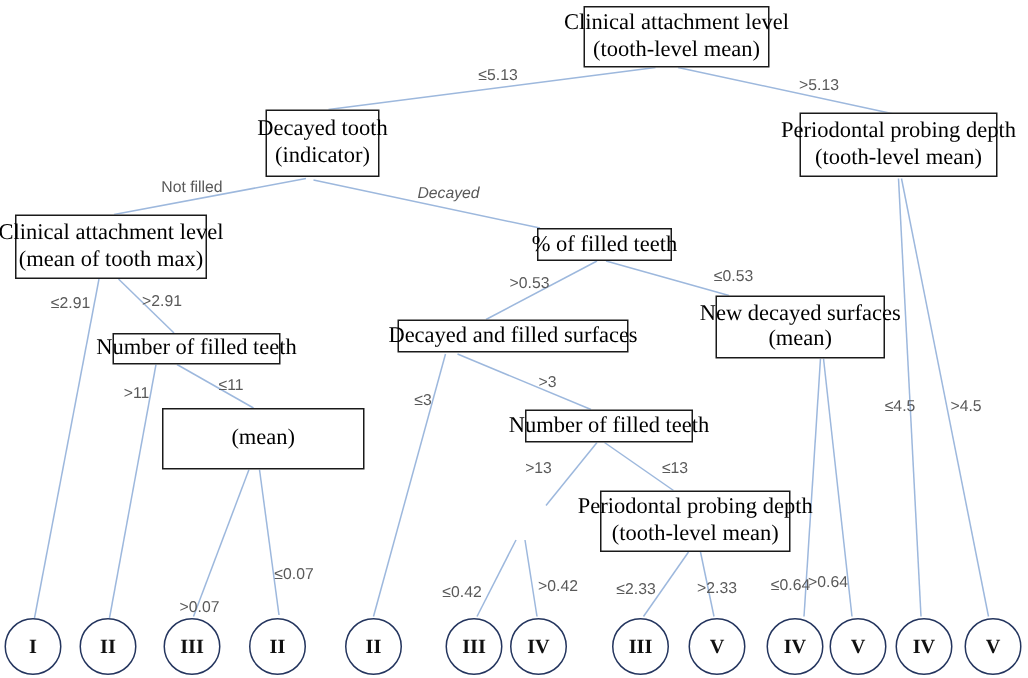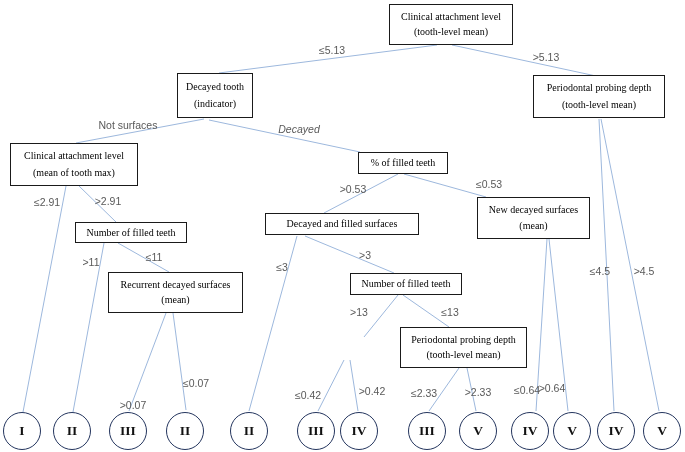--- a/index.html
+++ b/index.html
@@ -17,21 +17,21 @@
   .node {
     position: absolute;
     background: #ffffff;
     border: 1.8px solid var(--box-border, #1a1a1a);
     display: flex;
     flex-direction: column;
     align-items: center;
     justify-content: space-evenly;
     text-align: center;
     color: var(--box-text, #000000);
-    font-size: 10px;
+    font-size: 15px;
     line-height: 1;
     white-space: nowrap;
     padding: 1px 20px;
   }
   .leaf {
     position: absolute;
     width: 38px;
     height: 38px;
     border-radius: 50%;
     background: #ffffff;
@@ -107,34 +107,33 @@
     <span>New decayed surfaces</span>
     <span>(mean)</span>
   </div>
   <div class="node" style="left:75px; top:222px; width:112px; height:21px;">
     <span>Number of filled teeth</span>
   </div>
   <div class="node" style="left:265px; top:213px; width:154px; height:22px;">
     <span>Decayed and filled surfaces</span>
   </div>
   <div class="node" style="left:108px; top:272px; width:135px; height:41px;">
-    <span>Recurrent decayed surfaces</span>
     <span>(mean)</span>
   </div>
   <div class="node" style="left:350px; top:273px; width:112px; height:22px;">
     <span>Number of filled teeth</span>
   </div>
   <div class="node" style="left:400px; top:327px; width:127px; height:41px;">
     <span>Periodontal probing depth</span>
     <span>(tooth-level mean)</span>
   </div>
 
   <span class="edge-label" style="left:332px; top:44px;">≤5.13</span>
   <span class="edge-label" style="left:546px; top:51px;">&gt;5.13</span>
-  <span class="edge-label" style="left:128px; top:119px;">Not surfaces</span>
+  <span class="edge-label" style="left:128px; top:119px;">Not filled</span>
   <span class="edge-label" style="left:299px; top:123px;font-style:italic;">Decayed</span>
   <span class="edge-label" style="left:47px; top:196px;">≤2.91</span>
   <span class="edge-label" style="left:108px; top:195px;">&gt;2.91</span>
   <span class="edge-label" style="left:353px; top:183px;">&gt;0.53</span>
   <span class="edge-label" style="left:489px; top:178px;">≤0.53</span>
   <span class="edge-label" style="left:91px; top:256px;">&gt;11</span>
   <span class="edge-label" style="left:154px; top:251px;">≤11</span>
   <span class="edge-label" style="left:282px; top:261px;">≤3</span>
   <span class="edge-label" style="left:365px; top:249px;">&gt;3</span>
   <span class="edge-label" style="left:133px; top:375px;margin-top:24px;">&gt;0.07</span>

